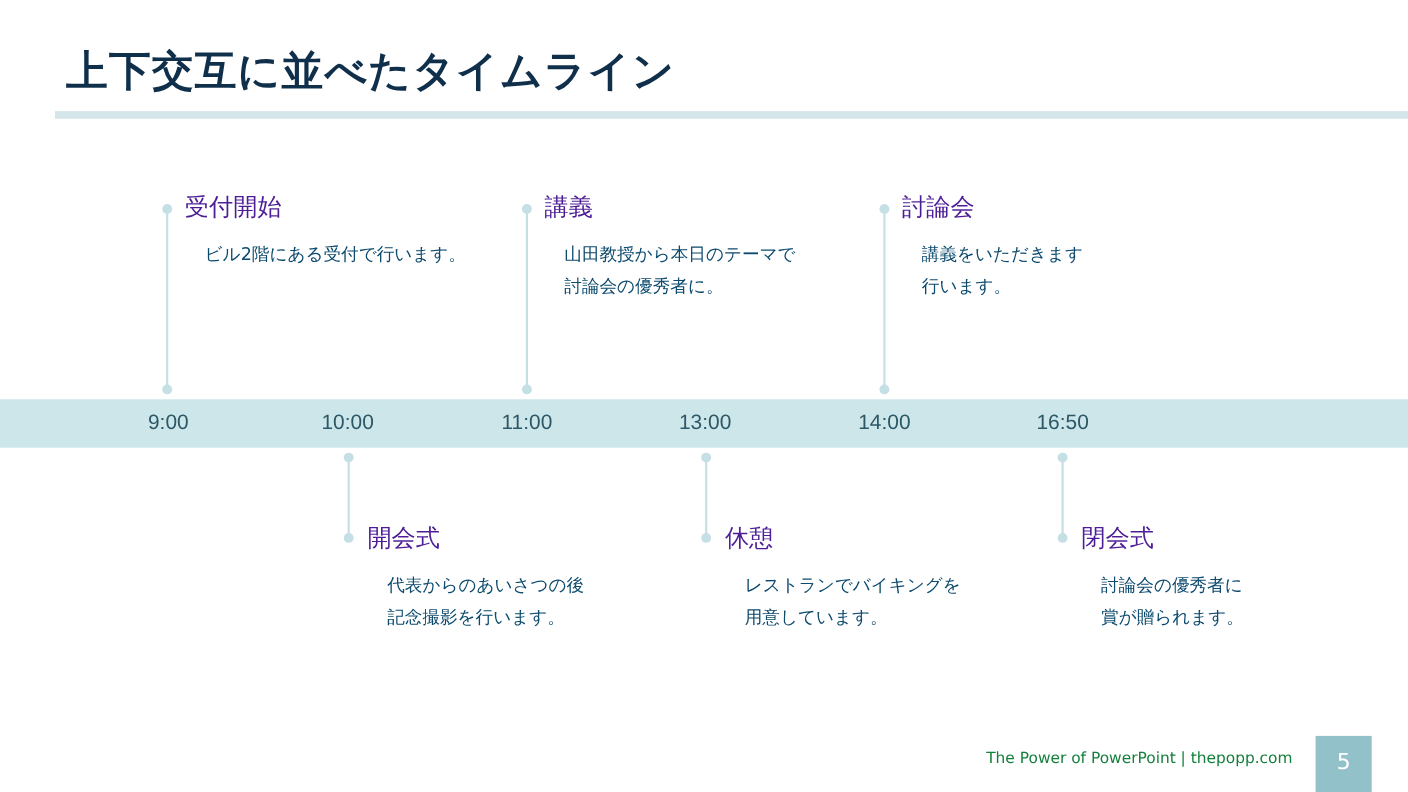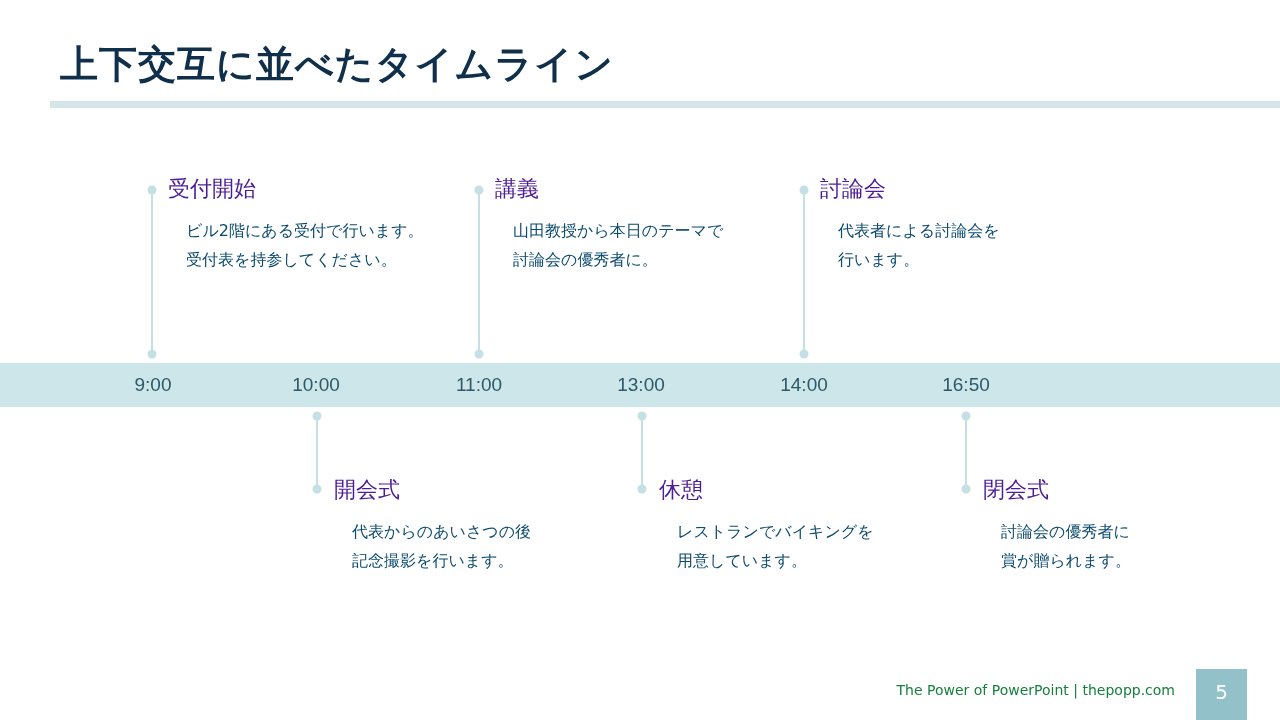--- a/index.html
+++ b/index.html
@@ -30,21 +30,20 @@
 <div class="time" style="left:804px">14:00</div>
 <div class="time" style="left:966px">16:50</div>
 
 <div>
   <div class="vline" style="left:151px; top:190px; height:164px"></div>
   <div class="dot" style="left:152px; top:190px"></div>
   <div class="dot" style="left:152px; top:354px"></div>
   <div class="ev-title" style="left:168px; top:174px">受付開始</div>
   <div class="ev-body" style="left:168px; top:216px">
     <div>ビル2階にある受付で行います。</div>
-    <div>受付表を持参してください。</div>
   </div>
 </div>
 
 <div>
   <div class="vline" style="left:316px; top:416px; height:73px"></div>
   <div class="dot" style="left:317px; top:416px"></div>
   <div class="dot" style="left:317px; top:489px"></div>
   <div class="ev-title" style="left:334px; top:475px">開会式</div>
   <div class="ev-body" style="left:334px; top:517px">
     <div>代表からのあいさつの後</div>
@@ -73,21 +72,21 @@
     <div>用意しています。</div>
   </div>
 </div>
 
 <div>
   <div class="vline" style="left:803px; top:190px; height:164px"></div>
   <div class="dot" style="left:804px; top:190px"></div>
   <div class="dot" style="left:804px; top:354px"></div>
   <div class="ev-title" style="left:820px; top:174px">討論会</div>
   <div class="ev-body" style="left:820px; top:216px">
-    <div>代表者による討論会を</div>
+    <div>講義をいただきます</div>
     <div>行います。</div>
   </div>
 </div>
 
 <div>
   <div class="vline" style="left:965px; top:416px; height:73px"></div>
   <div class="dot" style="left:966px; top:416px"></div>
   <div class="dot" style="left:966px; top:489px"></div>
   <div class="ev-title" style="left:983px; top:475px">閉会式</div>
   <div class="ev-body" style="left:983px; top:517px">

